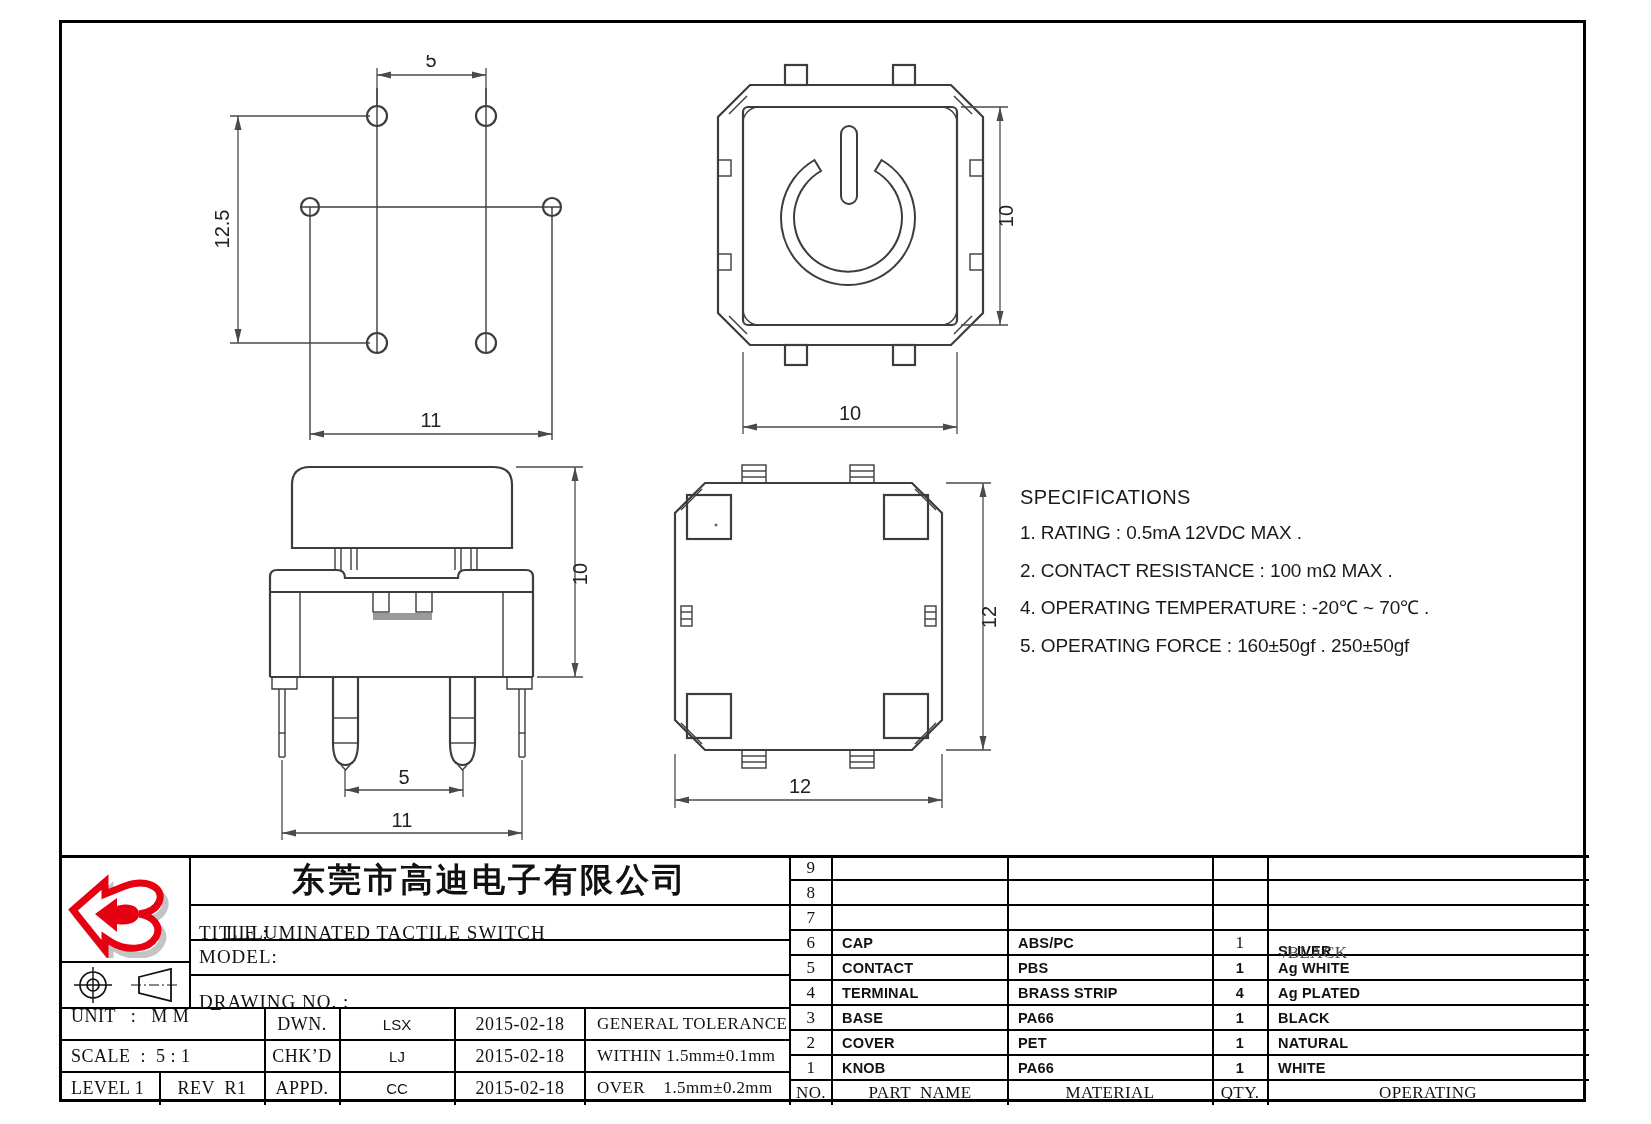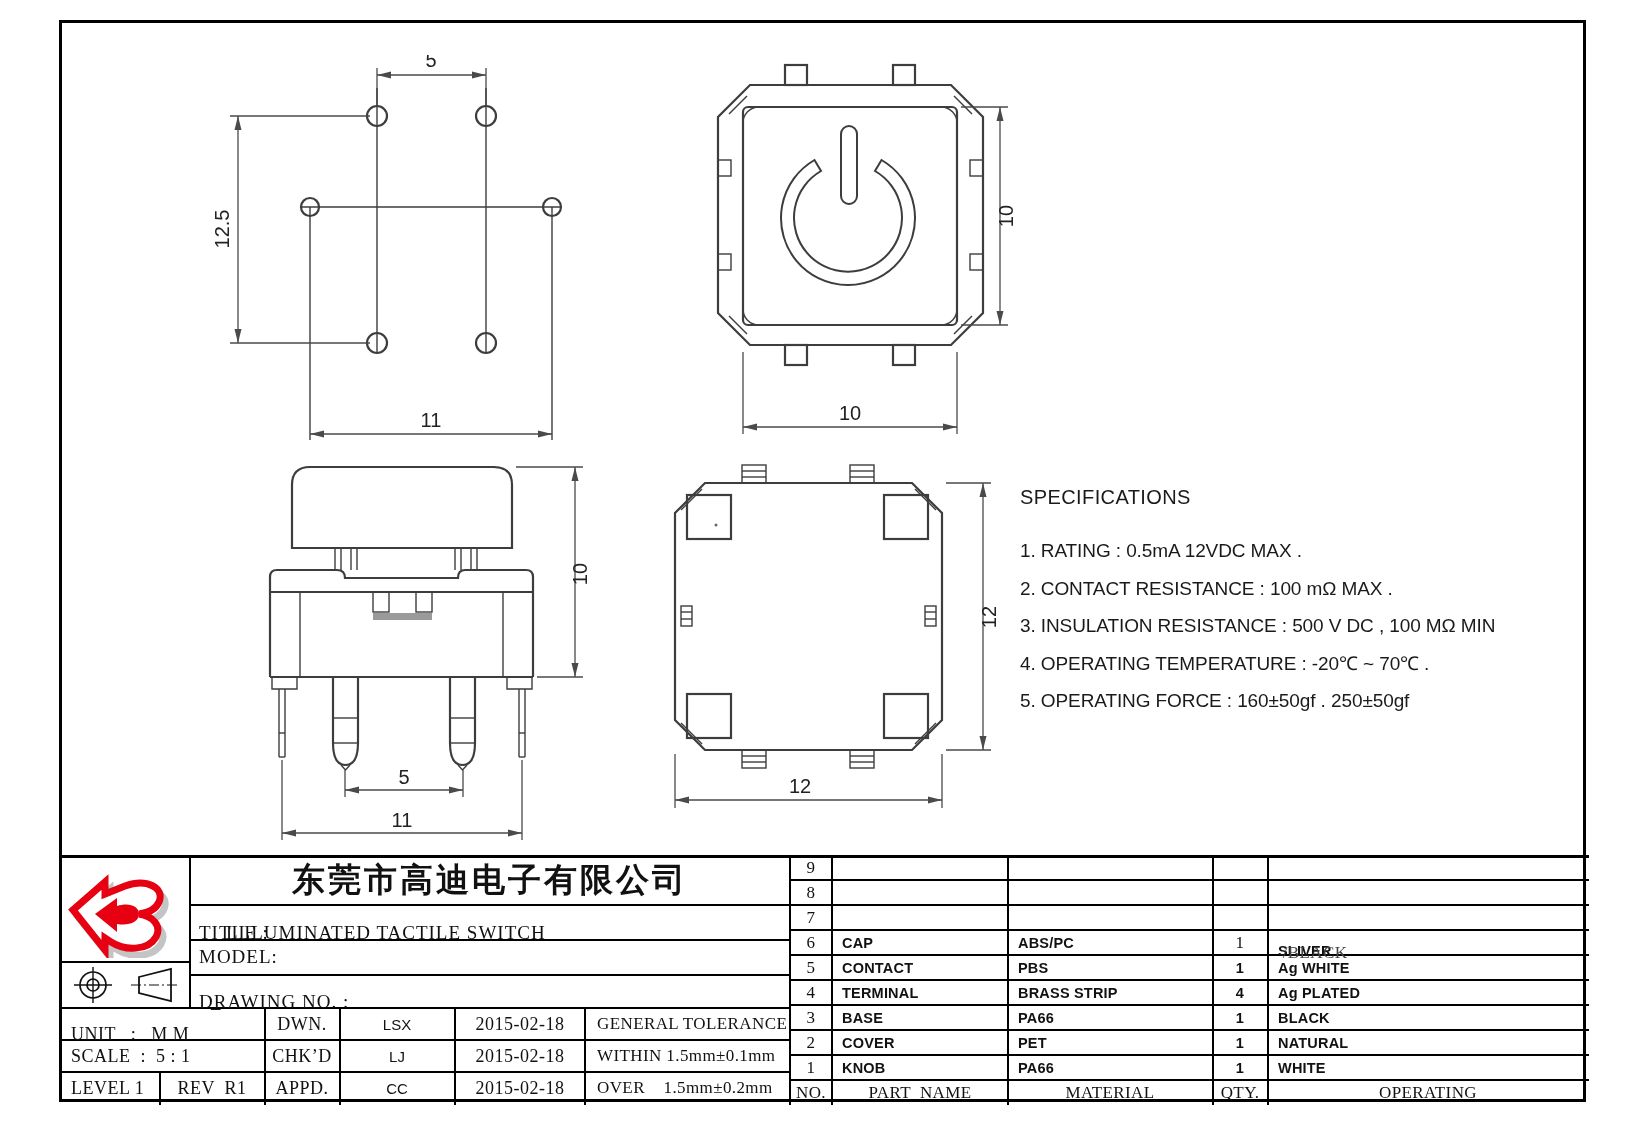--- a/index.html
+++ b/index.html
@@ -9,21 +9,21 @@
         border:3px solid #000;box-sizing:border-box;}
   .view{position:absolute;}
   
   .ol{stroke:#3d3d3d;stroke-width:2.2;fill:none;}
   .tl{stroke:#3d3d3d;stroke-width:1.4;fill:none;}
   .dim{stroke:#4a4a4a;stroke-width:1.3;fill:none;}
   .ah{fill:#4a4a4a;stroke:none;}
   .dimtxt{font-family:"Liberation Sans",sans-serif;font-size:20px;fill:#222;}
   
   .specs{position:absolute;left:1020px;top:486px;width:575px;}
-  .specs .h{font-size:20px;letter-spacing:.4px;margin-bottom:23px;}
+  .specs .h{font-size:20px;letter-spacing:.4px;margin-bottom:5px;}
   .specs .item{font-size:19px;line-height:37.6px;white-space:pre;letter-spacing:-0.1px;}
   
   .tb{position:absolute;left:59px;top:855px;width:1530px;height:250px;}
   .tb svg.grid{position:absolute;left:0;top:0;}
   .tb span{position:absolute;color:#111;}
   .c{transform:translate(-50%,-50%);white-space:pre;}
   .l{transform:translateY(-50%);white-space:pre;}
   .ser19{font-family:"Liberation Serif",serif;font-size:19px;letter-spacing:1px;}
   .ser18{font-family:"Liberation Serif",serif;font-size:18px;letter-spacing:.5px;}
   .ser17{font-family:"Liberation Serif",serif;font-size:17px;letter-spacing:.4px;}
@@ -222,21 +222,20 @@
       <polygon class="ah" points="942,800 928,796.5 928,803.5"></polygon>
     </g>
     <text class="dimtxt" x="996" y="617" text-anchor="middle" transform="rotate(-90 996 617)">12</text>
     <text class="dimtxt" x="800" y="793" text-anchor="middle">12</text>
   </svg>
 
   <div class="specs">
     <div class="h">SPECIFICATIONS</div>
     <div class="item">1. RATING : 0.5mA 12VDC MAX .</div>
     <div class="item">2. CONTACT RESISTANCE : 100 mΩ MAX .</div>
-    <div class="item">3. INSULATION RESISTANCE : 500 V DC , 100 MΩ MIN</div>
     <div class="item">4. OPERATING TEMPERATURE : -20℃ ~ 70℃ .</div>
     <div class="item">5. OPERATING FORCE : 160±50gf . 250±50gf</div>
   </div>
 
   <div class="tb">
     <svg class="grid" width="1530" height="250" viewBox="0 0 1530 250">
       <line x1="0" y1="1.5" x2="1530" y2="1.5" stroke="#000" stroke-width="3"></line>
       <line x1="131" y1="0" x2="131" y2="153" stroke="#000" stroke-width="2"></line>
       <line x1="0" y1="107" x2="131" y2="107" stroke="#000" stroke-width="2"></line>
       <line x1="131" y1="50" x2="731" y2="50" stroke="#000" stroke-width="2"></line>
@@ -284,21 +283,21 @@
     </svg>
 
     <span class="c company" style="left:431px;top:25px">东莞市高迪电子有限公司</span>
 
     <span class="l ser19" style="left:140px;top:67px"><span>TITLE :</span><span style="margin-left:27px">LLLUMINATED TACTILE SWITCH</span></span>
 
     <span class="l ser19" style="left:140px;top:102px">MODEL:</span>
 
     <span class="l ser19" style="left:140px;top:136px"><span>DRAWING NO. :</span><span style="margin-left:12px">_</span></span>
 
-    <span class="l ser18" style="left:12px;top:179px">UNIT   :   M M</span>
+    <span class="l ser18" style="left:12px;top:161px">UNIT   :   M M</span>
     <span class="c ser18" style="left:243px;top:169px">DWN.</span>
     <span class="c ini" style="left:338px;top:169px">LSX</span>
     <span class="c ser18" style="left:461px;top:169px">2015-02-18</span>
     <span class="l ser17" style="left:538px;top:169px">GENERAL TOLERANCE</span>
 
     <span class="l ser18" style="left:12px;top:201px">SCALE  :  5 : 1</span>
     <span class="c ser18" style="left:243px;top:201px">CHK’D</span>
     <span class="c ini" style="left:338px;top:201px">LJ</span>
     <span class="c ser18" style="left:461px;top:201px">2015-02-18</span>
     <span class="l ser17" style="left:538px;top:201px">WITHIN 1.5mm±0.1mm</span>

